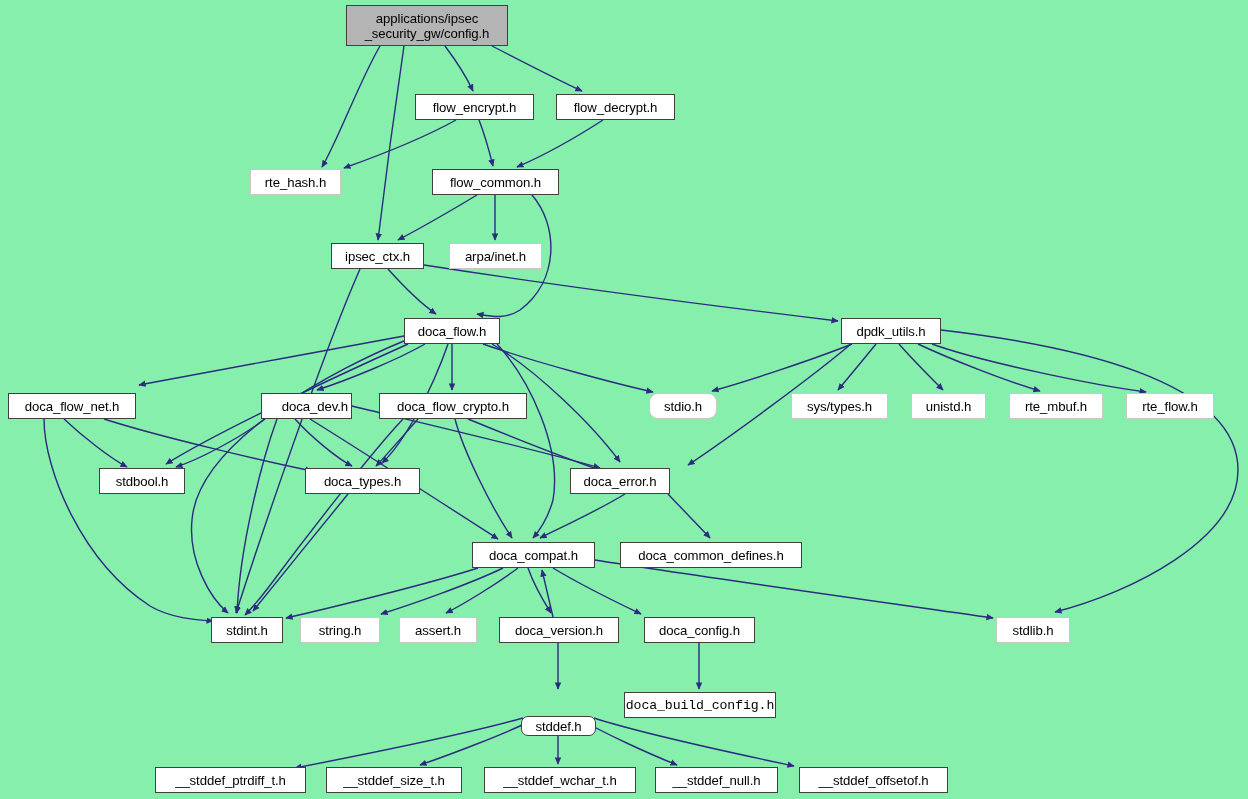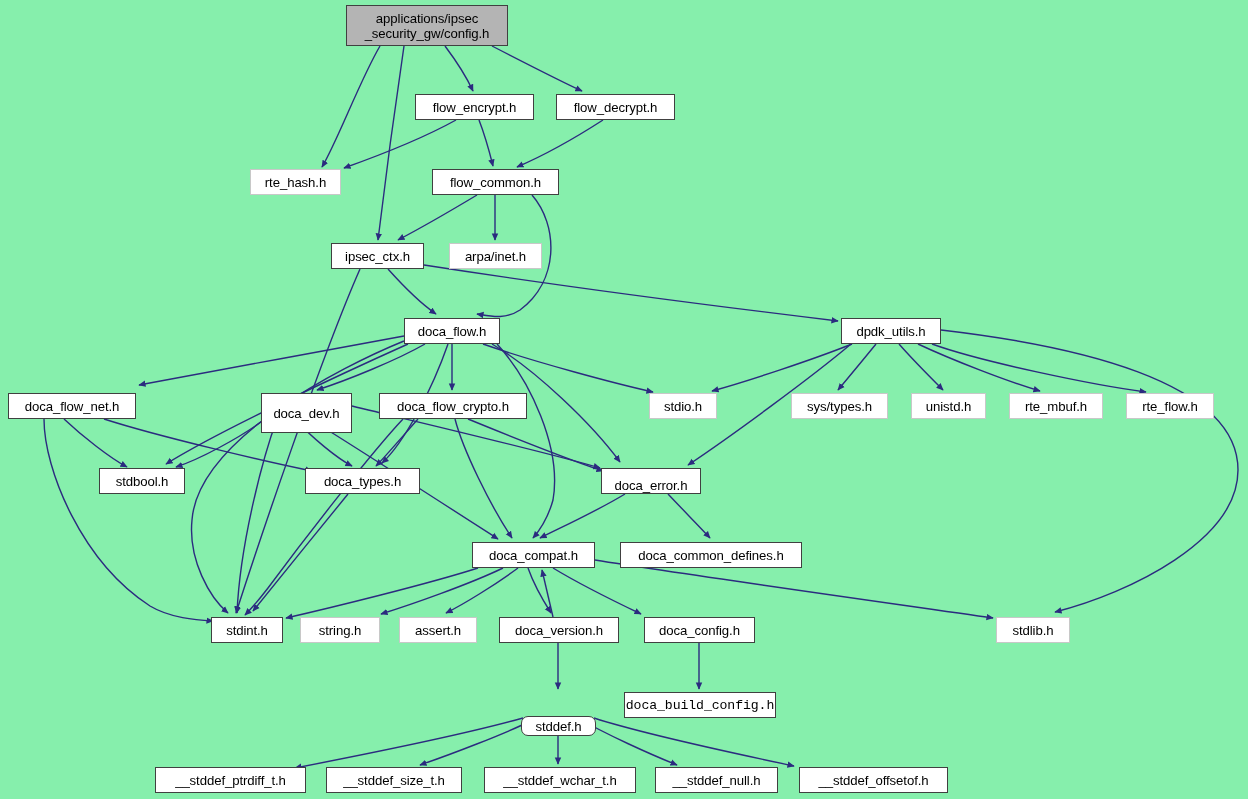--- a/index.html
+++ b/index.html
@@ -128,30 +128,30 @@
 _security_gw/config.h</span></div>
       <div class="node strong" style="left: 415px; top: 94px; width: 119px; height: 26px; text-align: center;"><span class="label">flow_encrypt.h</span></div>
       <div class="node strong" style="left: 556px; top: 94px; width: 119px; height: 26px;"><span class="label">flow_decrypt.h</span></div>
       <div class="node weak" style="left: 250px; top: 169px; width: 91px; height: 26px;"><span class="label">rte_hash.h</span></div>
       <div class="node strong" style="left: 432px; top: 169px; width: 127px; height: 26px;"><span class="label">flow_common.h</span></div>
       <div class="node strong" style="left: 331px; top: 243px; width: 93px; height: 26px;"><span class="label">ipsec_ctx.h</span></div>
       <div class="node weak" style="left: 449px; top: 243px; width: 93px; height: 26px;"><span class="label">arpa/inet.h</span></div>
       <div class="node strong" style="left: 404px; top: 318px; width: 96px; height: 26px;"><span class="label">doca_flow.h</span></div>
       <div class="node strong" style="left: 841px; top: 318px; width: 100px; height: 26px;"><span class="label">dpdk_utils.h</span></div>
       <div class="node strong" style="left: 8px; top: 393px; width: 128px; height: 26px;"><span class="label">doca_flow_net.h</span></div>
-      <div class="node strong" style="left: 261px; top: 393px; width: 91px; height: 40px;"><span class="label">doca_dev.h</span></div>
+      <div class="node strong" style="left: 261px; top: 393px; width: 91px; height: 26px; justify-content: flex-end;"><span class="label">doca_dev.h</span></div>
       <div class="node strong" style="left: 379px; top: 393px; width: 148px; height: 26px;"><span class="label">doca_flow_crypto.h</span></div>
-      <div class="node weak" style="left: 649px; top: 393px; width: 68px; height: 26px;"><span class="label">stdio.h</span></div>
+      <div class="node weak" style="left: 649px; top: 393px; width: 68px; height: 26px; border-radius: 9px;"><span class="label">stdio.h</span></div>
       <div class="node weak" style="left: 791px; top: 393px; width: 97px; height: 26px;"><span class="label">sys/types.h</span></div>
       <div class="node weak" style="left: 911px; top: 393px; width: 75px; height: 26px;"><span class="label">unistd.h</span></div>
       <div class="node weak" style="left: 1009px; top: 393px; width: 94px; height: 26px;"><span class="label">rte_mbuf.h</span></div>
       <div class="node weak" style="left: 1126px; top: 393px; width: 88px; height: 26px;"><span class="label">rte_flow.h</span></div>
       <div class="node strong" style="left: 99px; top: 468px; width: 86px; height: 26px;"><span class="label">stdbool.h</span></div>
       <div class="node strong" style="left: 305px; top: 468px; width: 115px; height: 26px;"><span class="label">doca_types.h</span></div>
-      <div class="node strong" style="left: 601px; top: 468px; width: 100px; height: 26px; align-items: flex-end;"><span class="label">doca_error.h</span></div>
+      <div class="node strong" style="left: 570px; top: 468px; width: 100px; height: 26px;"><span class="label">doca_error.h</span></div>
       <div class="node strong" style="left: 472px; top: 542px; width: 123px; height: 26px;"><span class="label">doca_compat.h</span></div>
       <div class="node strong" style="left: 620px; top: 542px; width: 182px; height: 26px;"><span class="label">doca_common_defines.h</span></div>
       <div class="node strong" style="left: 211px; top: 617px; width: 72px; height: 26px;"><span class="label">stdint.h</span></div>
       <div class="node weak" style="left: 300px; top: 617px; width: 80px; height: 26px;"><span class="label">string.h</span></div>
       <div class="node weak" style="left: 399px; top: 617px; width: 78px; height: 26px;"><span class="label">assert.h</span></div>
       <div class="node strong" style="left: 499px; top: 617px; width: 120px; height: 26px;"><span class="label">doca_version.h</span></div>
       <div class="node strong" style="left: 644px; top: 617px; width: 111px; height: 26px;"><span class="label">doca_config.h</span></div>
       <div class="node weak" style="left: 996px; top: 617px; width: 74px; height: 26px;"><span class="label">stdlib.h</span></div>
       <div class="node strong" style="left: 521px; top: 716px; width: 75px; height: 20px; border-radius: 7px;"><span class="label">stddef.h</span></div>
       <div class="node strong" style="left: 624px; top: 692px; width: 152px; height: 26px; font-family: Liberation Mono, monospace;"><span class="label">doca_build_config.h</span></div>

